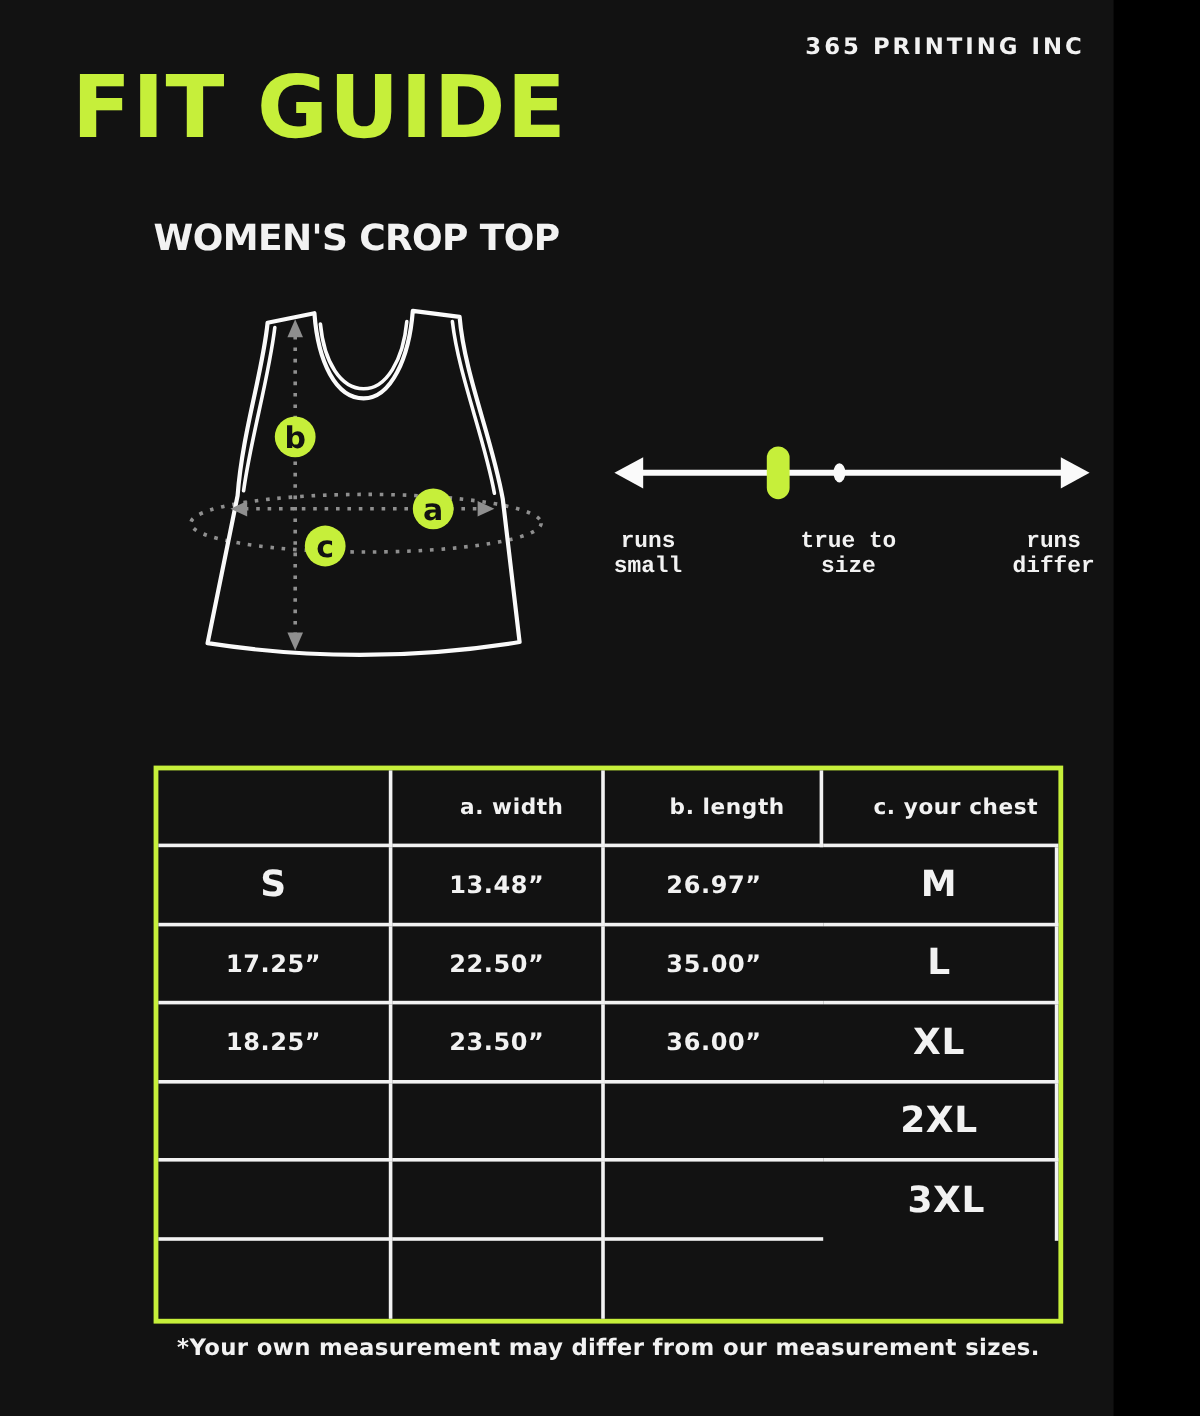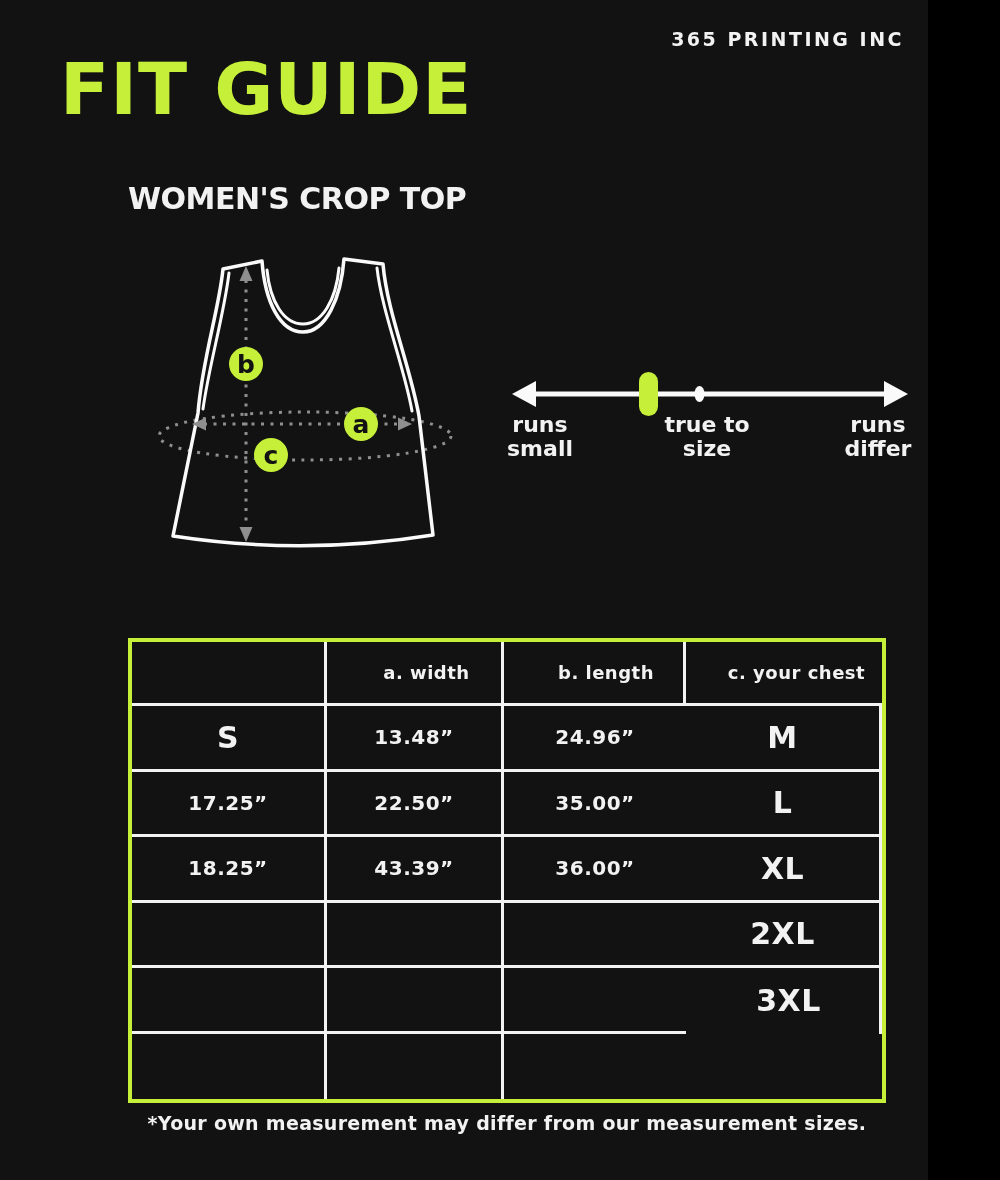--- a/index.html
+++ b/index.html
@@ -25,22 +25,22 @@
     font-weight:bold;letter-spacing:1px;color:var(--accent);
   }
   .subtitle{
     position:absolute;left:128px;top:137px;font-size:30px;line-height:1.1;
     font-weight:bold;letter-spacing:-0.5px;color:var(--text);margin-top:45px;
   }
   .diagram{position:absolute;left:140px;top:240px;width:340px;height:330px;}
   .scalebox{position:absolute;left:500px;top:355px;width:460px;height:120px;}
   .scalebox svg{position:absolute;left:0;top:0;}
   .scale-label{
-    position:absolute;top:58px;font-weight:bold;font-size:22px;line-height:1.1;
-    text-align:center;color:var(--text);
+    position:absolute;top:86px;font-weight:bold;font-size:19px;line-height:1.1;
+    text-align:center;color:var(--text);font-family:Liberation Mono, monospace;
   }
   .scale-label.l0{left:2px;width:76px;}
   .scale-label.l1{left:157px;width:100px;}
   .scale-label.l2{left:328px;width:100px;}
 
   
   .outline{stroke:#fafafa;stroke-width:3.5;fill:none;stroke-linejoin:round;stroke-linecap:round;}
   .inner{stroke:#fafafa;stroke-width:3;fill:none;stroke-linecap:round;}
   .dash{stroke:var(--dashed);stroke-width:3;fill:none;stroke-dasharray:3 6.5;}
   .dash-arrow{fill:var(--dashed);stroke:none;}
@@ -144,30 +144,30 @@
   </div>
 
   <div class="size-table">
     <div class="cell hdr"></div>
     <div class="cell hdr">a. width</div>
     <div class="cell hdr">b. length</div>
     <div class="cell hdr col-last">c. your chest</div>
 
     <div class="cell size">S</div>
     <div class="cell val">13.48”</div>
-    <div class="cell val col-last">24.96”</div>
+    <div class="cell val col-last">26.97”</div>
 
     <div class="cell size">M</div>
     <div class="cell val">17.25”</div>
     <div class="cell val">22.50”</div>
     <div class="cell val col-last">35.00”</div>
 
     <div class="cell size">L</div>
     <div class="cell val">18.25”</div>
-    <div class="cell val">43.39”</div>
+    <div class="cell val">23.50”</div>
     <div class="cell val col-last">36.00”</div>
 
     <div class="cell size">XL</div>
     <div class="cell val"></div>
     <div class="cell val"></div>
     <div class="cell val col-last"></div>
 
     <div class="cell size">2XL</div>
     <div class="cell val"></div>
     <div class="cell val"></div>

